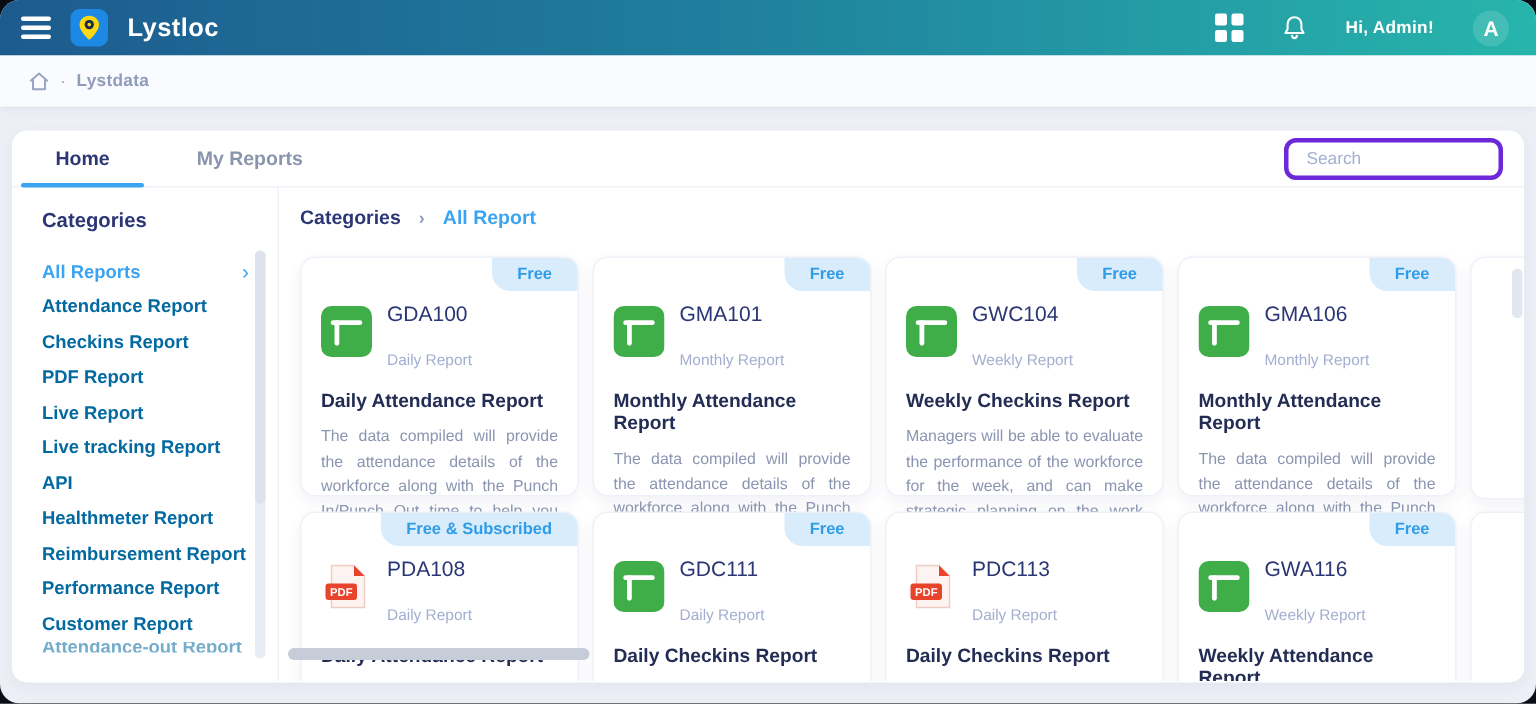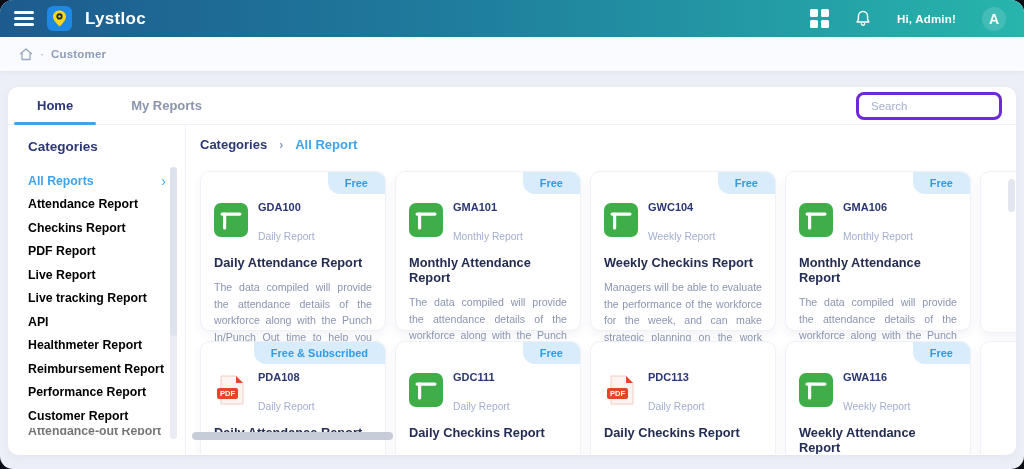--- a/index.html
+++ b/index.html
@@ -41,21 +41,21 @@
   .search { width:146px; height:28px; margin-right:14px; border:3px solid #6d28d9; border-radius:8px;
             font-size:11.5px; color:#2b3674; padding:0 12px; outline:none; font-family:inherit; }
   .search::placeholder { color:#a3aed0; }
 
   .panel-body { display:flex; height:329px; }
 
   
   .sidebar { width:178px; min-width:178px; padding:14px 0 0 20px; position:relative; border-right:1px solid #eef1f7; }
   .sidebar-title { font-size:13.5px; font-weight:700; color:#2b3674; margin-bottom:15px; }
   .cat-item { display:flex; align-items:center; justify-content:space-between; width:138px; height:23.5px;
-              font-size:12.3px; font-weight:700; color:#000000; cursor:pointer; }
+              font-size:12.3px; font-weight:700; color:#0369a1; cursor:pointer; }
   .cat-item.active { color:#3ba4f2;align-items:center; }
   .cat-item .chev { display:none; color:#3ba4f2; font-size:14px; font-weight:400; }
   .cat-item.active .chev { display:block; }
   .cat-item.clipped { height:7px; overflow:hidden; opacity:.55; }
   .side-scroll { position:absolute; right:8px; top:42px; width:7px; height:272px; background:#e9ecf3; border-radius:4px; }
   .side-scroll i { display:block; width:100%; height:62%; background:#dde2ec; border-radius:4px; }
 
   
   .content { flex:1; padding:12px 0 0 14px; position:relative; overflow:hidden; }
   .content-crumb { display:flex; align-items:center; gap:12px; font-size:13px; font-weight:700; }
@@ -66,21 +66,21 @@
   .card-row { display:flex; gap:9px; margin-top:19px; }
   .card-row + .card-row { margin-top:8px; }
   .card-row::after { content:""; min-width:186px; height:160px; background:#fff; border:1px solid #eef1f8;
                      border-radius:10px; box-shadow:0 4px 10px rgba(43,54,116,.06); }
   .card { position:relative; width:186px; min-width:186px; height:160px; background:#fff;
           border:1px solid #eef1f8; border-radius:10px; box-shadow:0 4px 10px rgba(43,54,116,.06);
           padding:29px 13px 10px; cursor:pointer; }
   .badge { position:absolute; top:0; right:0; background:#d9ecfb; color:#2f9ce8; font-size:11px;
            font-weight:700; padding:5px 17px; border-radius:0 9px 0 12px; }
   .card-head { display:flex; align-items:center; gap:10px; }
-  .card-code { font-size:11px; font-weight:700; color:#2b3674; }
+  .card-code { font-size:14px; font-weight:400; color:#2b3674; }
   .card-freq { font-size:10.3px; color:#a3aed0; margin-top:18px; }
   .card-title { font-size:12.8px; font-weight:700; color:#232d54; margin-top:13px; }
   .card-desc { font-size:10.6px; color:#8b95b1; line-height:1.58; text-align:justify; margin-top:9px; }
 
   .h-scroll { position:absolute; left:6px; bottom:14px; width:201px; height:8px; background:#c7ccd9; border-radius:4px; }
   .v-scroll { position:absolute; right:1px; top:54px; width:7px; height:33px; background:#e2e6ee; border-radius:4px; }
 </style>
 </head>
 <body>
 
@@ -118,21 +118,21 @@
       <div class="greeting">Hi, Admin!</div>
       <div class="avatar">A</div>
     </div>
   </div>
 
   <div class="crumbbar">
     <svg width="14" height="13" viewBox="0 0 14 13">
       <path d="M1.5 5.8 L7 1 L12.5 5.8 M3 5 V11.5 H11 V5" fill="none" stroke="#9aa5c4" stroke-width="1.3" stroke-linecap="round" stroke-linejoin="round"></path>
     </svg>
     <span class="sep">·</span>
-    <span class="crumb-page">Customer</span>
+    <span class="crumb-page">Lystdata</span>
   </div>
 
   <div class="panel">
 
     <div class="panel-top">
       <div class="tabs">
 
           <div class="tab active">Home</div>
 
           <div class="tab">My Reports</div>

